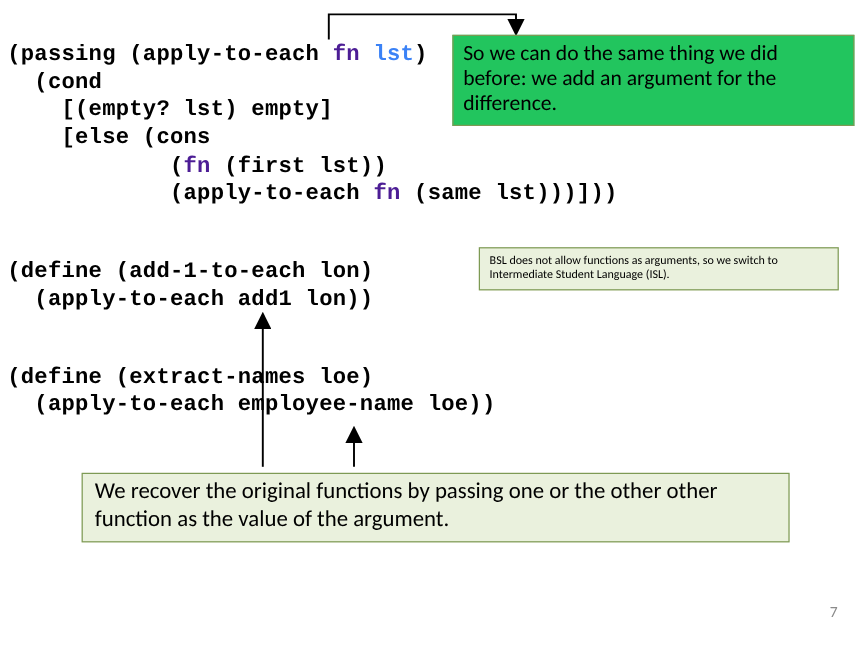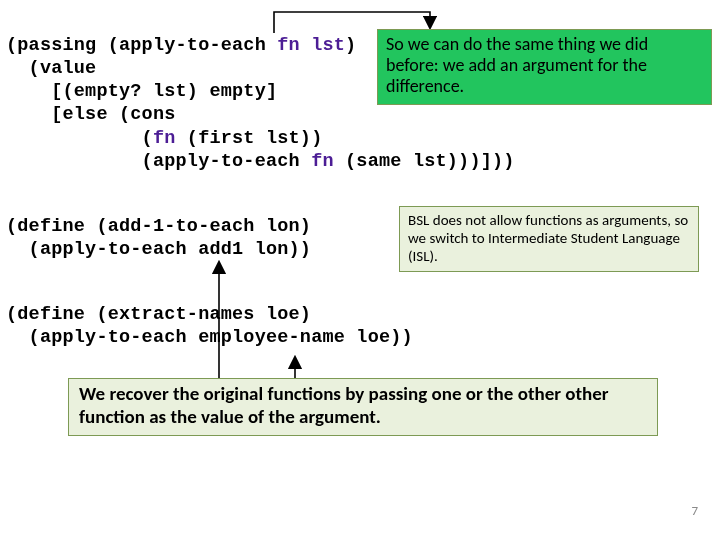--- a/index.html
+++ b/index.html
@@ -14,54 +14,53 @@
   }
   .code {
     font-family: Consolas, "Courier New", monospace;
     font-size: 18.5px;
     line-height: 1.25;
     white-space: pre;
     font-weight: bold;
     letter-spacing: 0.2px;
   }
   .kw-fn { color: #4c1d95; }
-  .kw-lst { color: #4c1d95; font-family: Liberation Mono, monospace; }
+  .kw-lst { color: #3b82f6; font-family: Liberation Mono, monospace; }
   .block1 { position: absolute; left: 6px; top: 34px; }
   .block2 { position: absolute; left: 6px; top: 215px; }
   .block3 { position: absolute; left: 6px; top: 303px; }
   .callout1 {
     position: absolute;
     left: 377px; top: 29px;
     width: 317px;
     padding: 4px 8px 6px 8px;
     background: #22c55e;
     border: 1px solid #7d9a54;
     font-size: 18px;
     line-height: 1.18;
   }
   .callout2 {
     position: absolute;
     left: 399px; top: 206px;
     width: 282px;
     padding: 4px 8px 6px 8px;
     background: #eaf1dd;
     border: 1px solid #7d9a54;
-    font-size: 15px;
+    font-size: 10px;
     line-height: 1.2;
   }
   .callout3 {
     position: absolute;
-    left: 68px; top: 378px;
+    left: 68px; top: 394px;
     width: 568px;
     padding: 4px 10px 6px 10px;
     background: #eaf1dd;
     border: 1px solid #7d9a54;
     font-size: 19px;
     line-height: 1.2;
-    font-weight: bold;
   }
   .pagenum {
     position: absolute;
     right: 22px;
     bottom: 22px;
     font-size: 13px;
     color: #8a8a8a;
   }
   svg.arrows {
     position: absolute;
@@ -80,21 +79,21 @@
   </defs>
 
   <path d="M 274 33 L 274 12 L 430 12 L 430 27" stroke="#000" stroke-width="1.6" fill="none" marker-end="url(#ah)"></path>
 
   <path d="M 219 389 L 219 263" stroke="#000" stroke-width="1.6" fill="none" marker-end="url(#ah)"></path>
 
   <path d="M 295 389 L 295 358" stroke="#000" stroke-width="1.6" fill="none" marker-end="url(#ah)"></path>
 </svg>
 
 <div class="code block1"><span>(passing (apply-to-each </span><span class="kw-fn">fn</span><span> </span><span class="kw-lst">lst</span><span>)</span>
-<span>  (value</span>
+<span>  (cond</span>
 <span>    [(empty? lst) empty]</span>
 <span>    [else (cons</span>
 <span>            (</span><span class="kw-fn">fn</span><span> (first lst))</span>
 <span>            (apply-to-each </span><span class="kw-fn">fn</span><span> (same lst)))]))</span></div>
 
 <div class="code block2"><span>(define (add-1-to-each lon)</span>
 <span>  (apply-to-each add1 lon))</span></div>
 
 <div class="code block3"><span>(define (extract-names loe)</span>
 <span>  (apply-to-each employee-name loe))</span></div>

